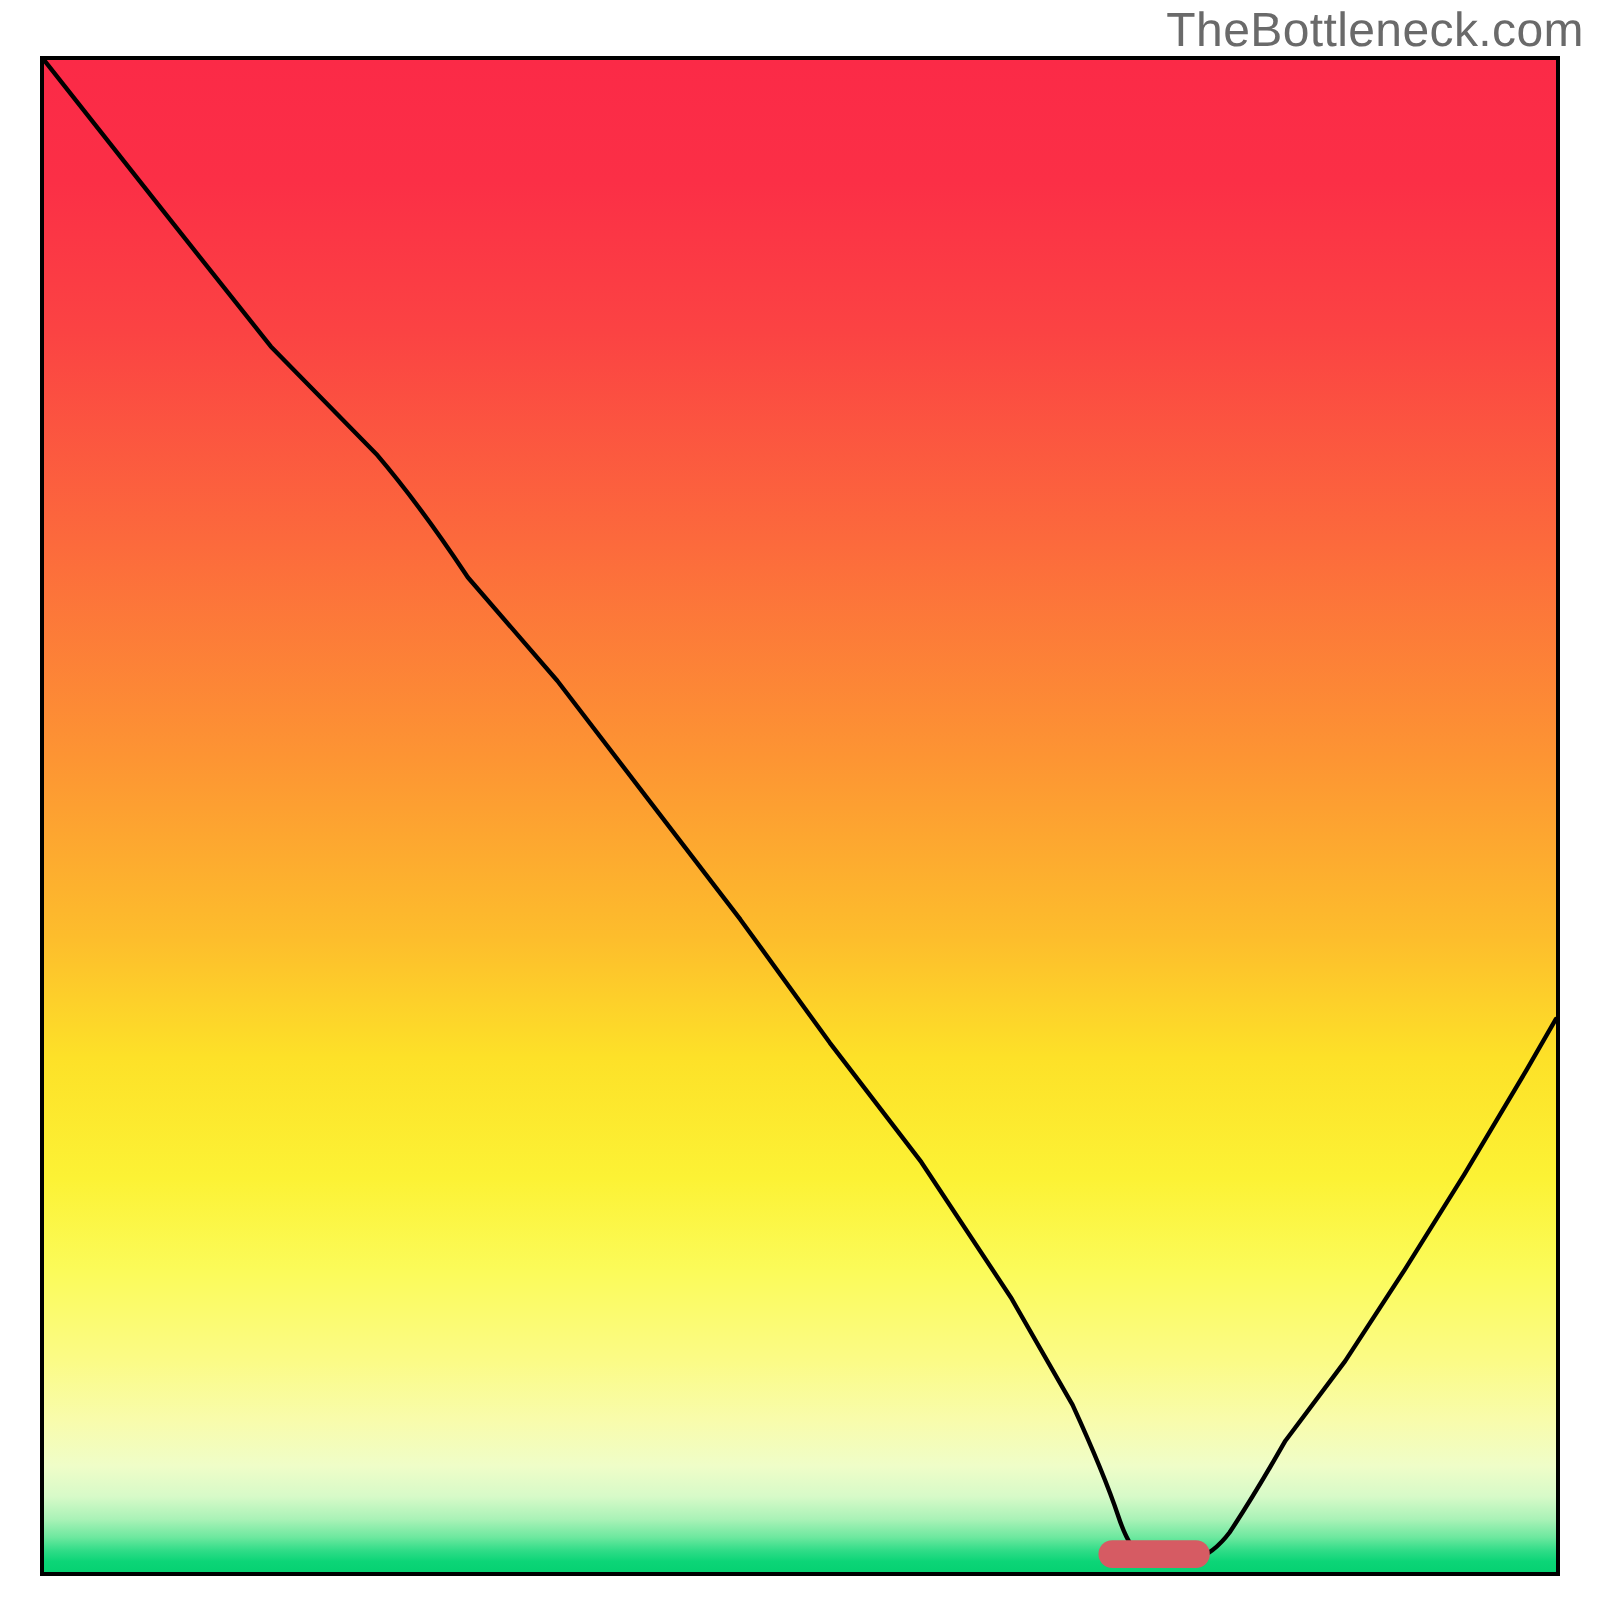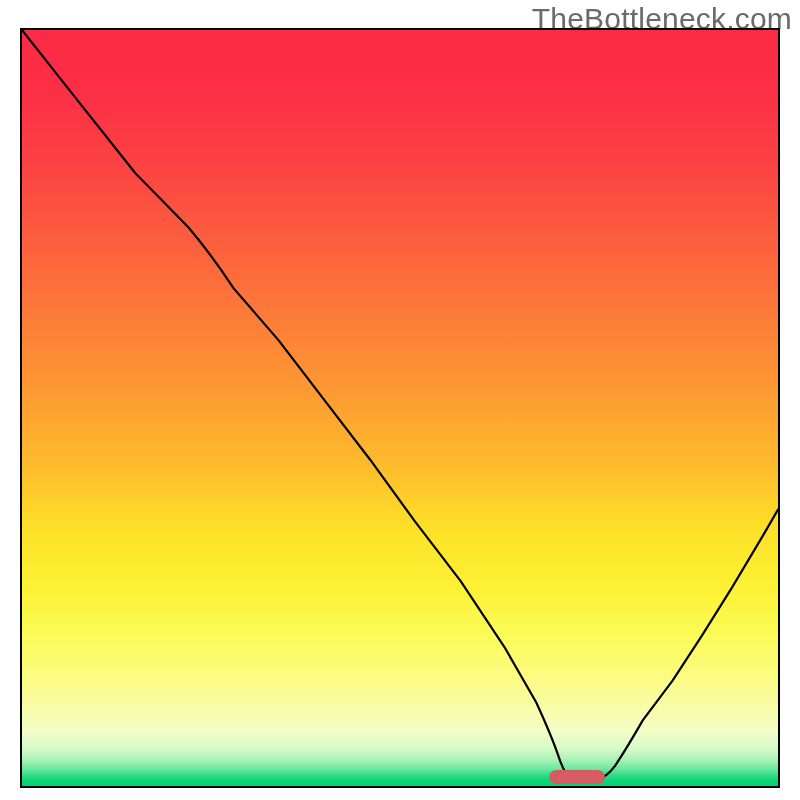--- a/index.html
+++ b/index.html
@@ -12,21 +12,21 @@
   }
   .container {
     position: relative;
     width: 800px;
     height: 800px;
   }
   .watermark {
     position: absolute;
     top: 2px;
     right: 8px;
-    font-size: 30px;
+    font-size: 24px;
     font-weight: 500;
     color: #6a6a6a;
     letter-spacing: 0.2px;
   }
   .plot-box {
     position: absolute;
     left: 20px;
     top: 28px;
     width: 760px;
     height: 760px;

